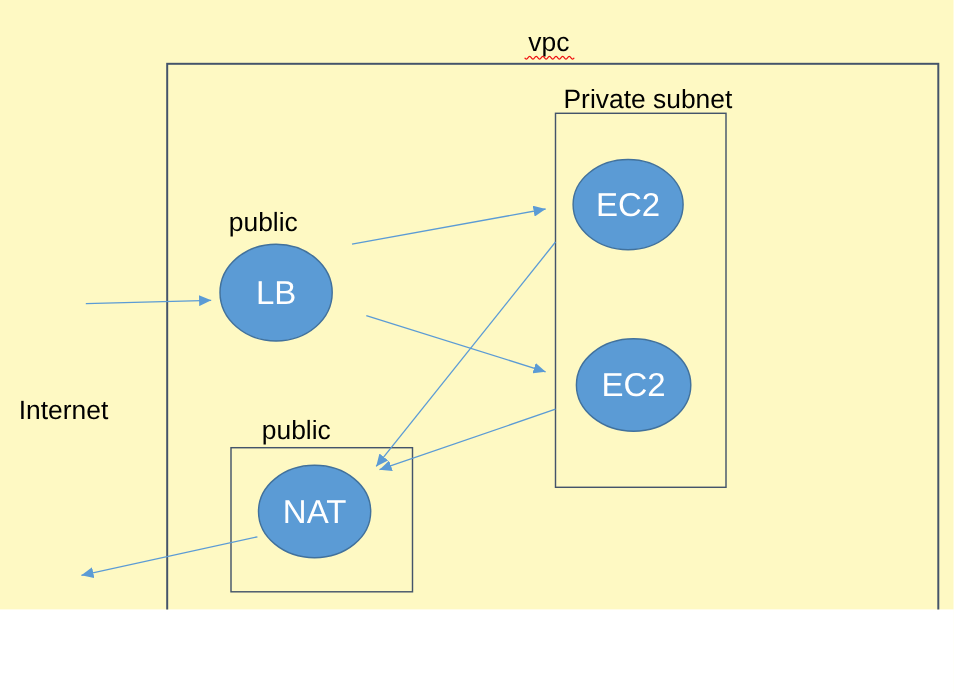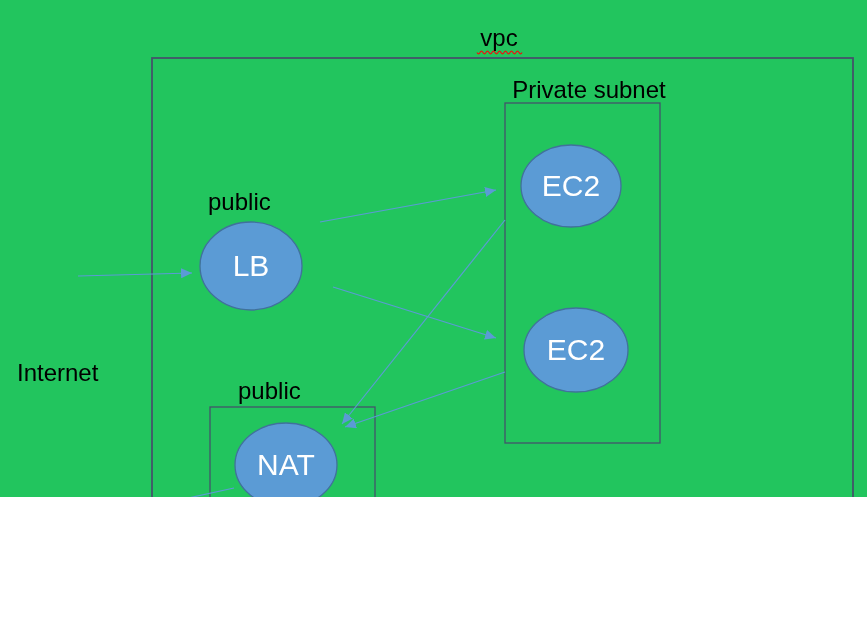--- a/index.html
+++ b/index.html
@@ -6,22 +6,22 @@
     margin: 0;
     padding: 0;
     background: #ffffff;
     width: 867px;
     height: 629px;
     font-family: "Liberation Sans", "DejaVu Sans", sans-serif;
   }
   .canvas {
     position: relative;
     width: 867px;
-    height: 497px;
-    background: #22c55e;
+    height: 554px;
+    background: #fef9c3;
     overflow: hidden;
   }
   svg { display: block; }
   text {
     font-family: "Liberation Sans", "DejaVu Sans", sans-serif;
     fill: #000000;
   }
   .outer-label { font-size: 24px; }
   .node-label  { font-size: 30px; fill: #ffffff; }
   .box {

